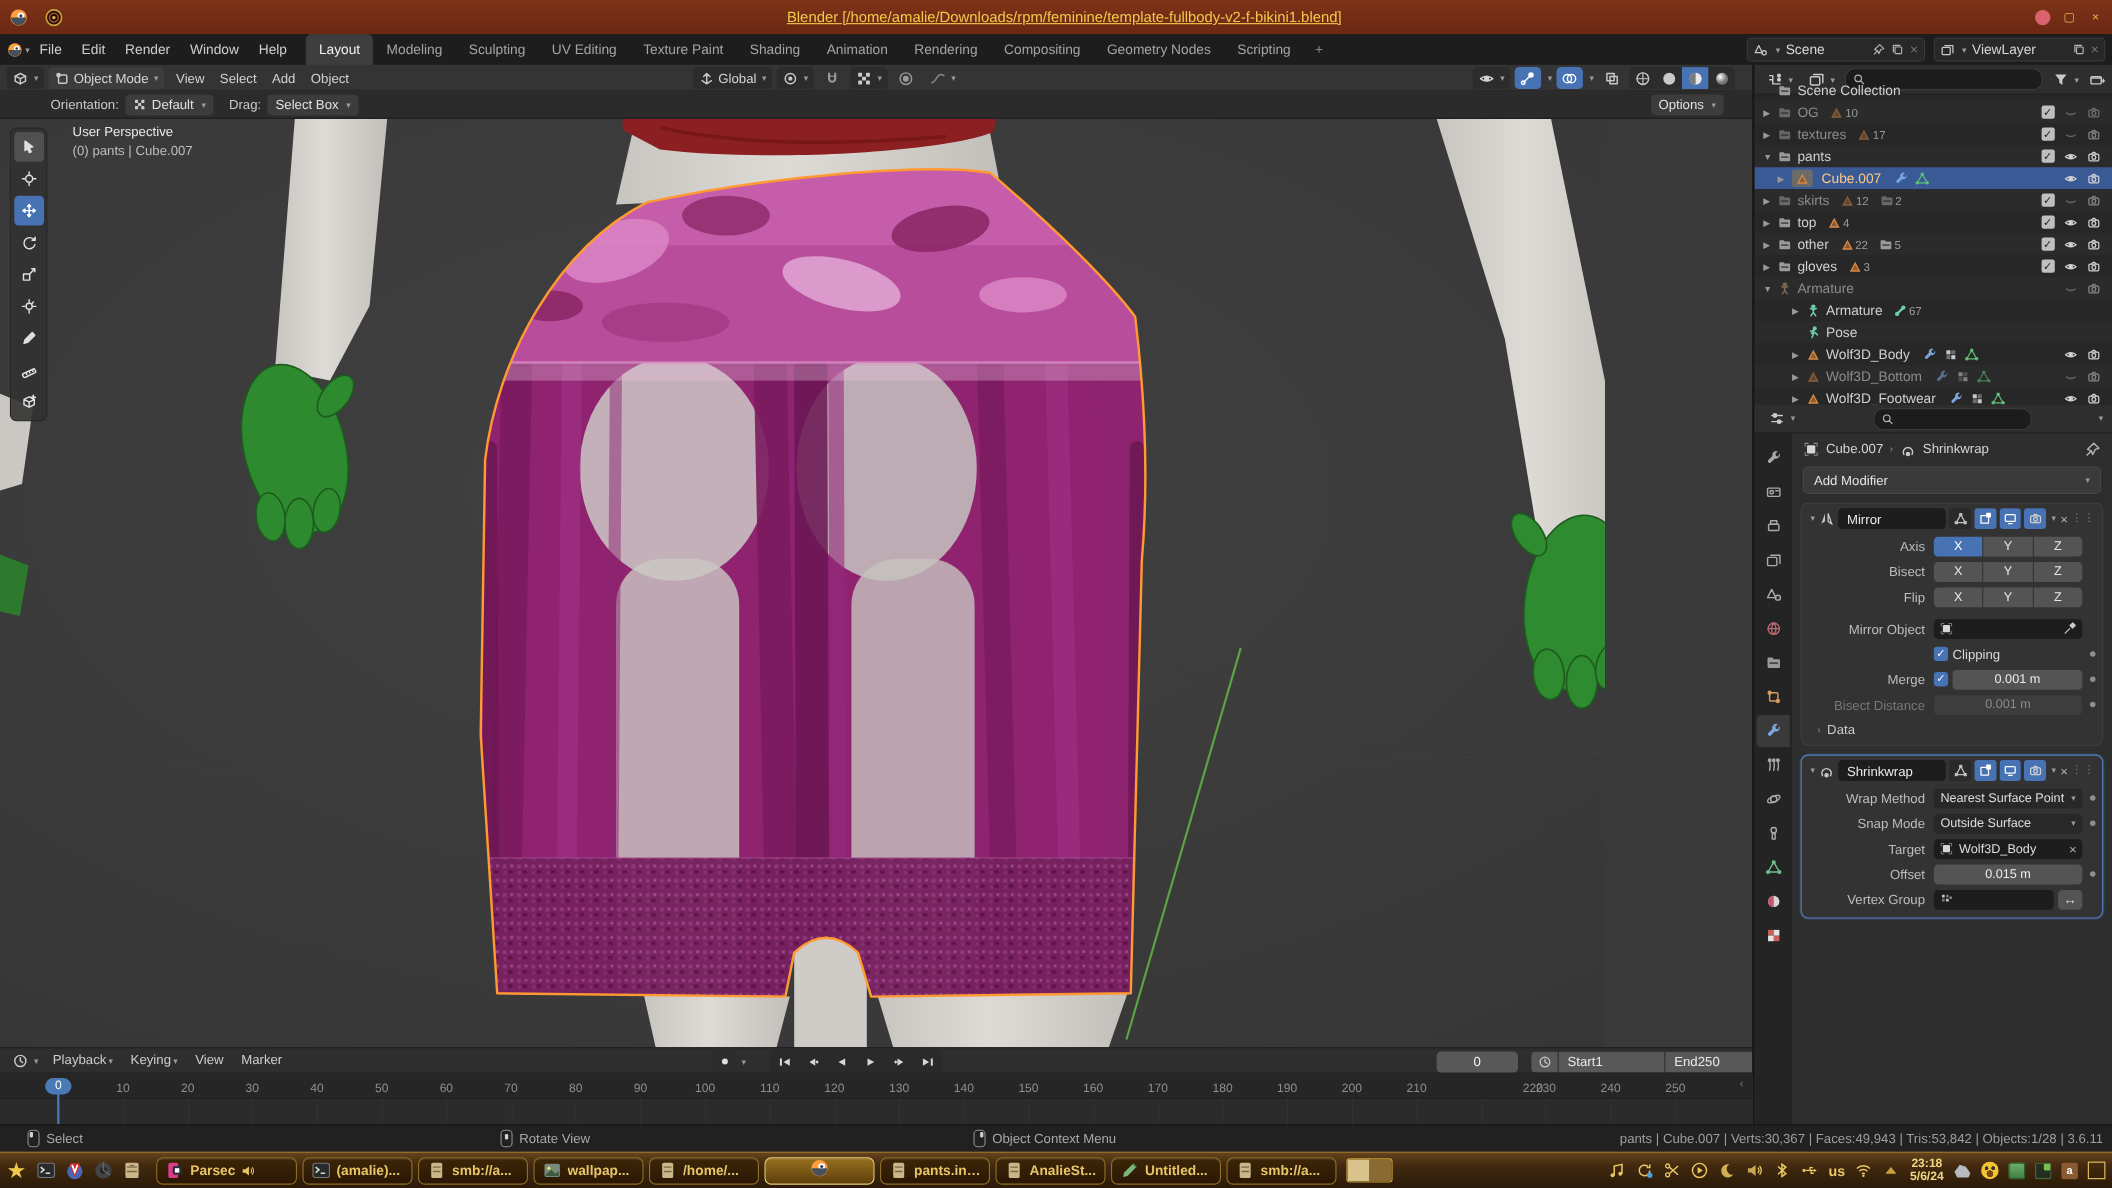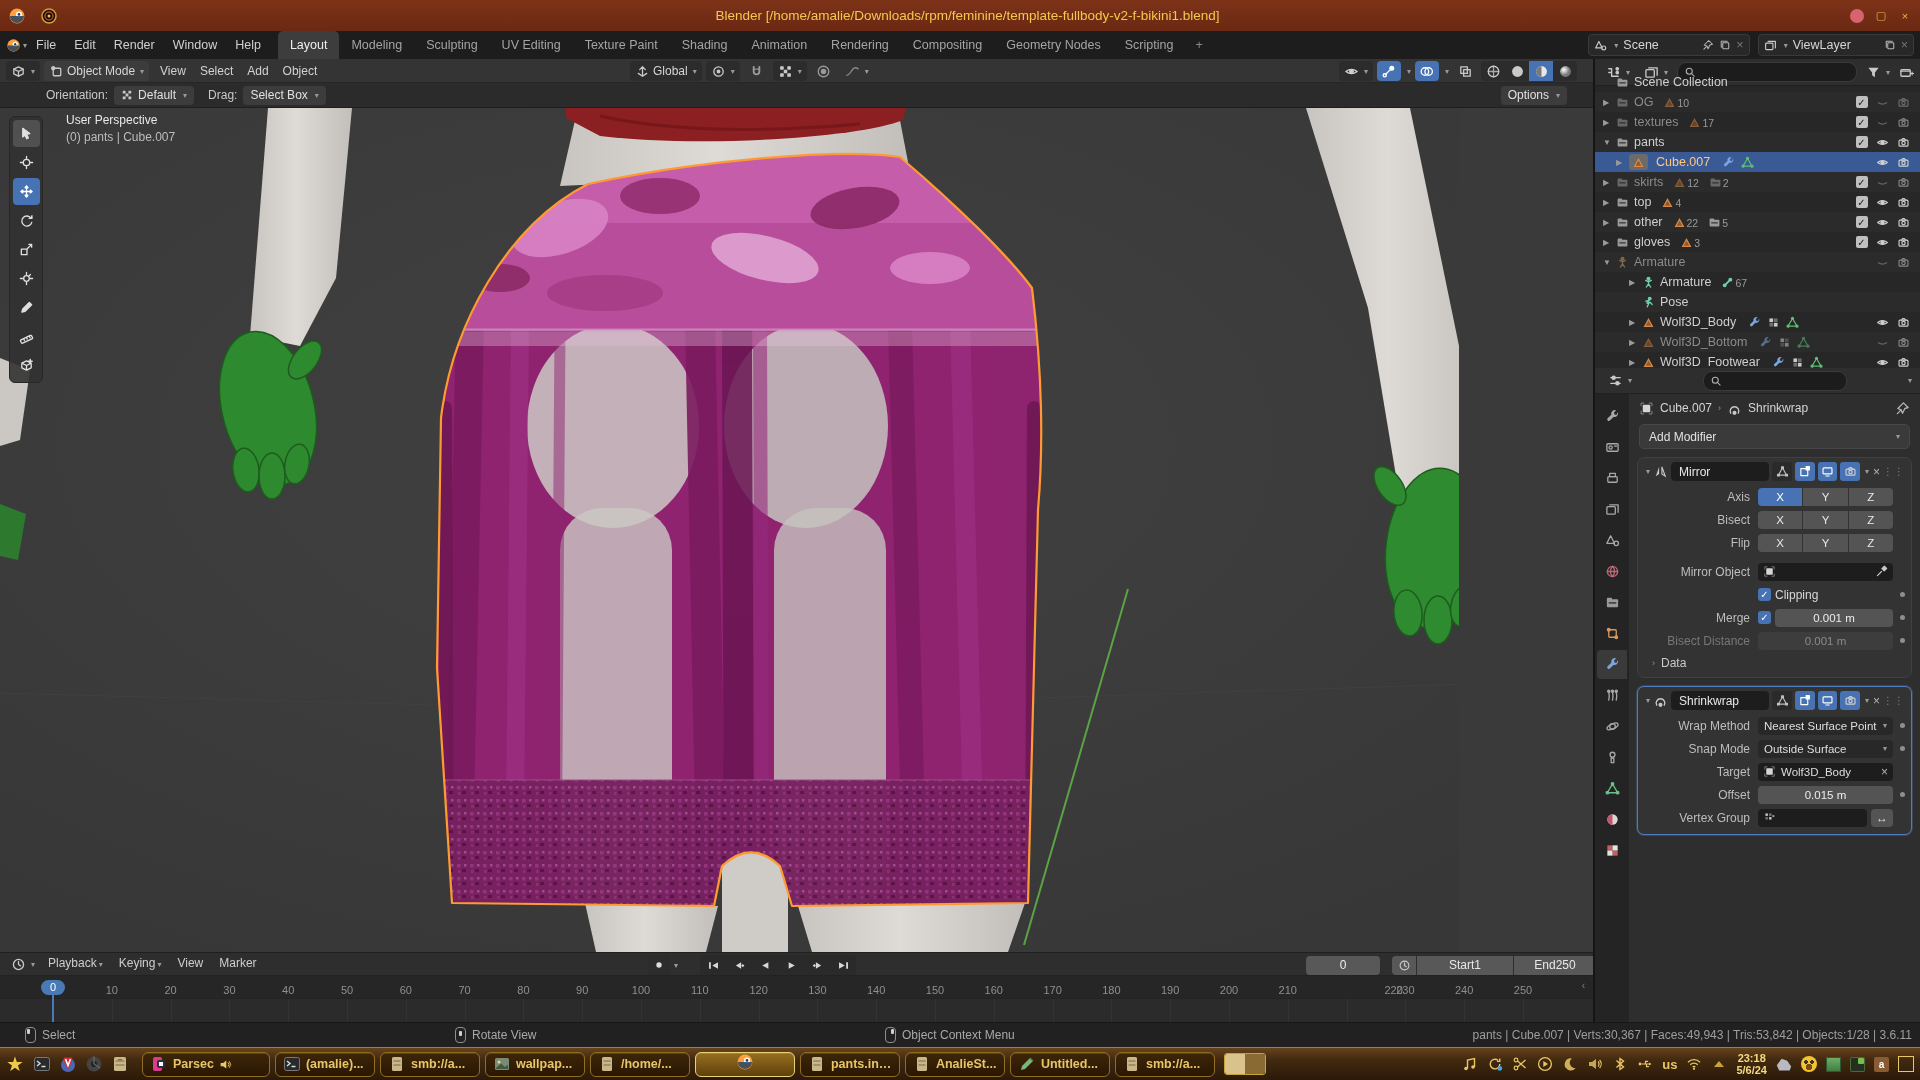--- a/index.html
+++ b/index.html
@@ -8,21 +8,21 @@
     background:#232323;user-select:none;}
   .isp{display:inline-flex;align-items:center;justify-content:center;width:15px;height:15px;flex:none;}
   .isp svg{width:100%;height:100%;display:block;}
   .s18{width:18px;height:18px;} .s12{width:12px;height:12px;} .s13{width:13px;height:13px;}
   .chv{font-size:8px;color:#9a9a9a;margin-left:2px;}
   .tri{font-size:9px;color:#9a9a9a;}
 
   
   .titlebar{position:absolute;left:0;top:0;width:1920px;height:31px;
     background:linear-gradient(#7d3318,#6b2812);display:flex;align-items:center;padding:0 8px;box-sizing:border-box;}
-  .titlebar .title{position:absolute;left:15px;right:0;text-align:center;color:#f2c94c;font-size:13.5px;}
+  .titlebar .title{position:absolute;left:15px;right:0;text-align:center;color:#f2c94c;font-size:13.5px;text-decoration:underline;}
   .winctl{margin-left:auto;display:flex;gap:10px;z-index:2;}
   .winctl span{width:14px;height:14px;display:flex;align-items:center;justify-content:center;font-size:11px;color:#e4b84c;}
   .wc-dot{background:#d9626f;border-radius:50%;width:12px;height:12px;}
 
   
   .menubar{position:absolute;left:0;top:31px;width:1920px;height:28px;background:#1d1d1d;
     display:flex;align-items:center;font-size:12.5px;color:#cfcfcf;box-sizing:border-box;padding:0 6px;}
   .mb-menu{padding:0 9px;line-height:28px;}
   #ws-tabs{display:flex;height:28px;margin-left:8px;}
   .ws-tab{padding:0 12px;line-height:28px;color:#a4a4a4;}
@@ -68,21 +68,21 @@
   .timeline{position:absolute;left:0;top:893px;width:1593px;height:70px;background:#2a2a2a;}
   .tl-header{position:relative;height:24px;background:#2e2e2e;border-top:1px solid #1f1f1f;border-bottom:1px solid #222;
     display:flex;align-items:center;box-sizing:border-box;color:#cecece;}
   .tl-menu{padding:0 8px;line-height:24px;}
   .tl-abs{position:absolute;top:2px;height:20px;display:flex;align-items:center;}
   .trans-grp{background:#2a2a2a;border-radius:4px;display:flex;}
   .tbtn{width:26px;height:20px;display:flex;align-items:center;justify-content:center;}
   .tbtn svg{width:13px;height:11px;}
   .tl-field{height:19px;background:#585858;border-radius:4px;color:#f0f0f0;display:flex;align-items:center;justify-content:center;}
   .se-grp{display:flex;border-radius:4px;overflow:hidden;gap:1px;}
-  .se-cell{height:19px;background:#585858;display:flex;align-items:center;justify-content:center;padding:0 8px;color:#e8e8e8;}
+  .se-cell{height:19px;background:#585858;display:flex;align-items:center;justify-content:flex-start;padding:0 8px;color:#e8e8e8;}
   .tl-ruler{position:relative;height:22px;background:#262626;}
   .tick{position:absolute;bottom:2px;width:30px;margin-left:-15px;text-align:center;font-size:11px;color:#8f8f8f;}
   .tick0{bottom:3px;width:24px;margin-left:-12px;height:15px;line-height:15px;background:#4a7ab5;color:#fff;border-radius:8px;}
   .tl-track{position:relative;height:24px;background:#2b2b2b;border-top:1px solid #232323;}
   .vline{position:absolute;top:0;bottom:0;width:1px;background:#333333;}
   .playhead{position:absolute;left:52px;top:41px;width:2px;height:29px;background:#4a7ab5;}
   .tl-collapse{position:absolute;right:8px;top:28px;color:#808080;font-size:10px;}
 
   
   .right-col{position:absolute;left:1593px;top:59px;width:327px;height:963px;background:#2e2e2e;border-left:2px solid #151515;box-sizing:border-box;}

